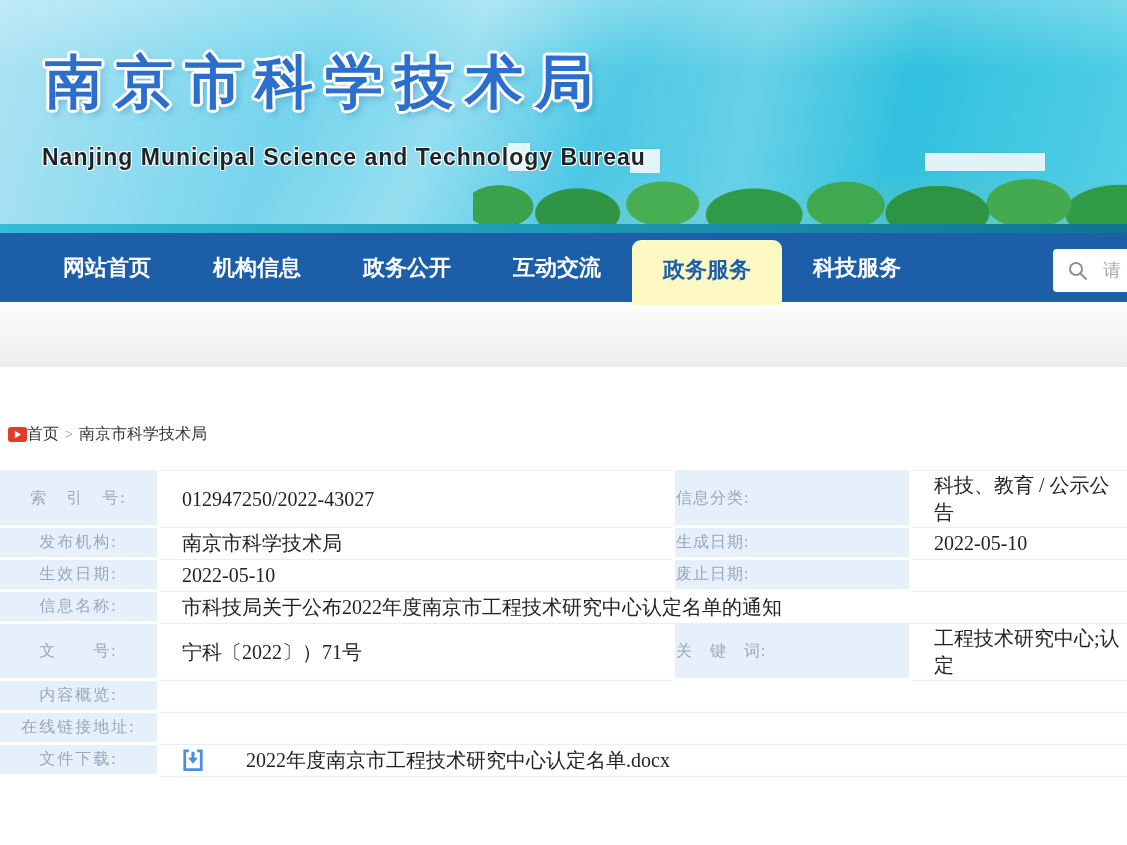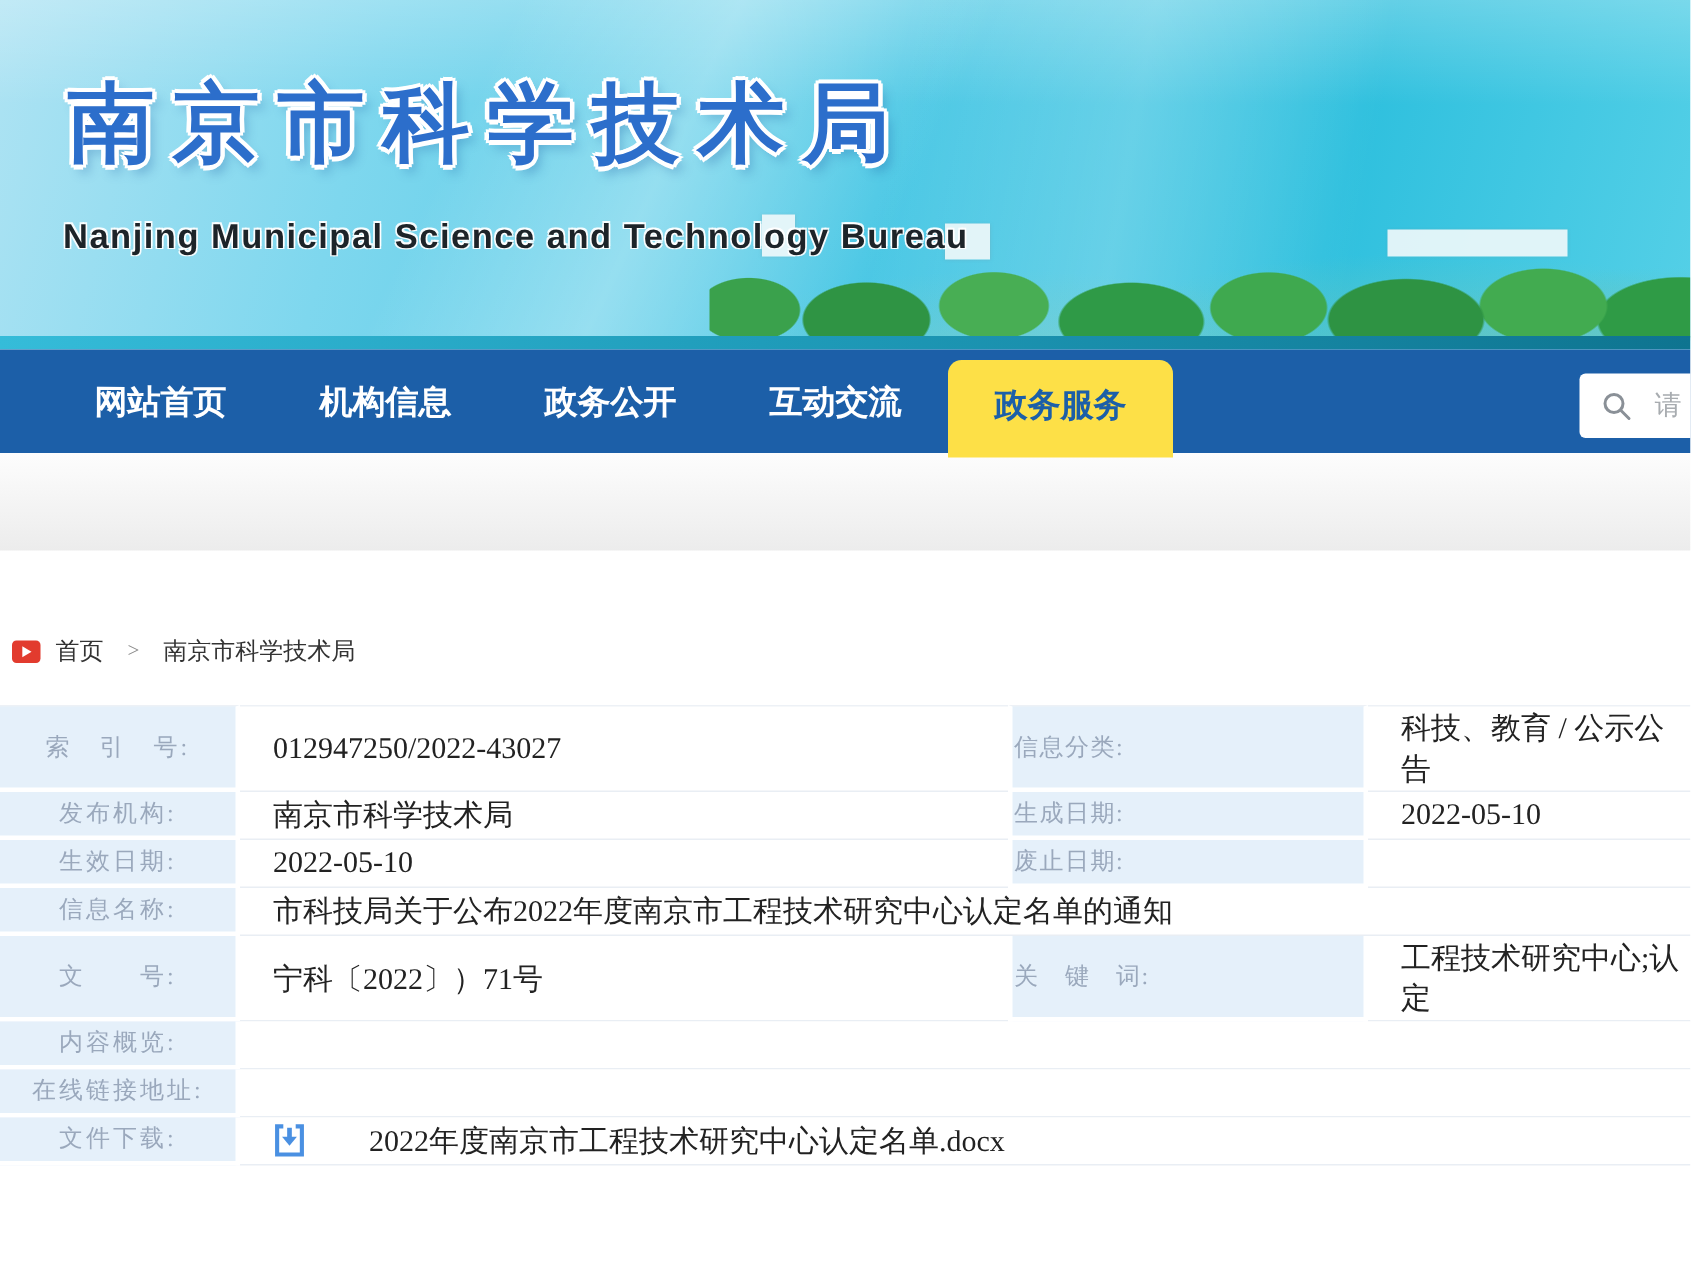--- a/index.html
+++ b/index.html
@@ -62,40 +62,40 @@
   }
 
   
   .nav{position:relative;width:100%;height:69px;background:#1c5fa8;z-index:5;}
   .nav ul{list-style:none;margin:0;padding:0 0 0 32px;display:flex;align-items:flex-start;}
   .nav li{
     width:150px;text-align:center;height:79px;line-height:69px;
     font-size:22px;font-weight:bold;color:#fff;cursor:pointer;flex:none;
   }
   .nav li.active{
-    background:#fde047;color:#1c5fa8;border-radius:9px 9px 0 0;
+    background:#fef9c3;color:#1c5fa8;border-radius:9px 9px 0 0;
     height:65px;line-height:60px;transform:translateY(7px);
   }
   .search-box{
     position:absolute;left:1053px;top:16px;width:230px;height:43px;
     background:#fff;border-radius:4px;display:flex;align-items:center;padding-left:14px;box-sizing:border-box;
   }
   .search-box svg{flex:none;}
   .search-box input{
     border:none;outline:none;font-size:18px;color:#555;margin-left:12px;width:150px;
     font-family:"Liberation Sans",sans-serif;background:transparent;
   }
   .search-box input::placeholder{color:#a8acb0;}
 
   
   .sub-band{width:100%;height:65px;background:linear-gradient(180deg,#fdfdfd 0%,#ececec 100%);}
 
   
   .breadcrumb{
-    display:flex;align-items:center;gap:10px;
+    display:flex;align-items:center;
     padding:57px 0 25px 8px;font-family:"Liberation Serif","DejaVu Serif",serif;
     font-size:16px;color:#333;
   }
   .bc-icon{
     width:19px;height:15px;background:#e23b2e;border-radius:3px;
     display:inline-flex;align-items:center;justify-content:center;flex:none;
   }
   .bc-sep{color:#8a8a8a;font-size:14px;padding:0 6px;}
   .bc-link{cursor:pointer;}
 
@@ -137,20 +137,21 @@
   <p class="banner-subtitle">Nanjing Municipal Science and Technology Bureau</p>
 </header>
 
 <nav class="nav">
   <ul>
     <li>网站首页</li>
     <li>机构信息</li>
     <li>政务公开</li>
     <li>互动交流</li>
     <li class="active">政务服务</li>
+    <li>科技服务</li>
   </ul>
   <div class="search-box">
     <svg width="22" height="22" viewBox="0 0 22 22">
       <circle cx="9" cy="9" r="6" fill="none" stroke="#8a9097" stroke-width="2"></circle>
       <line x1="13.5" y1="13.5" x2="19" y2="19" stroke="#8a9097" stroke-width="2" stroke-linecap="round"></line>
     </svg>
     <input type="text" placeholder="请" style="">
   </div>
 </nav>
 

